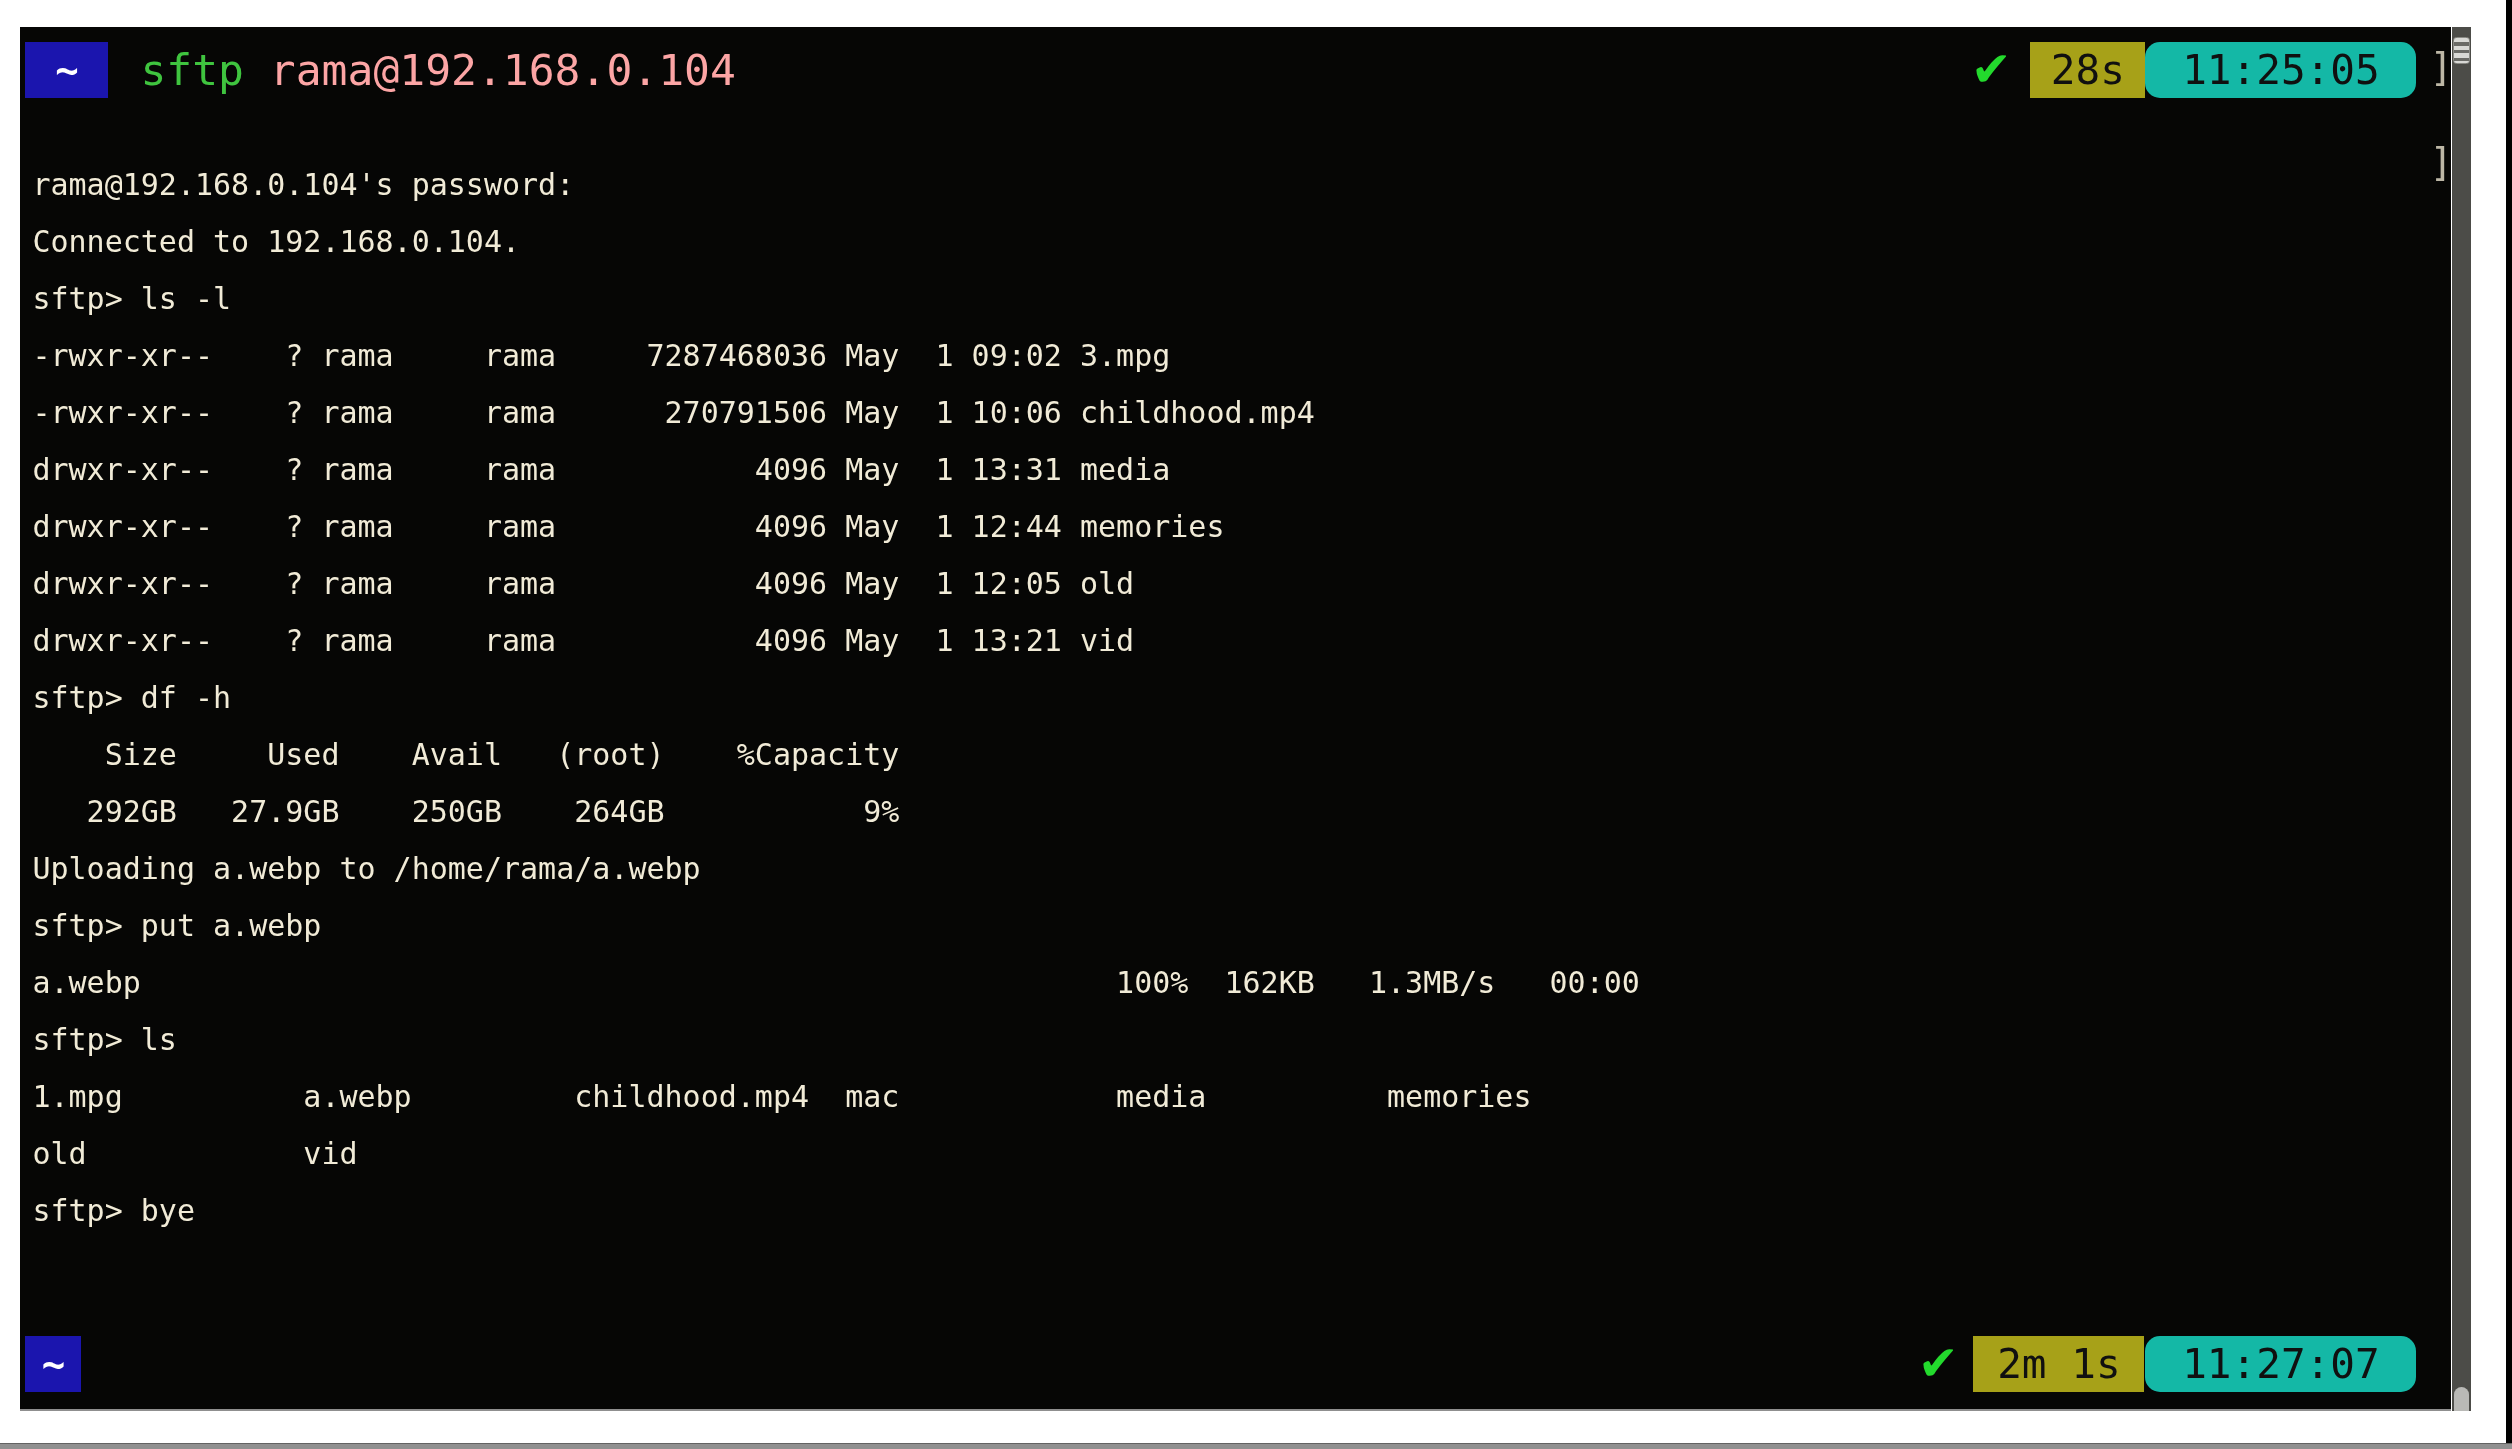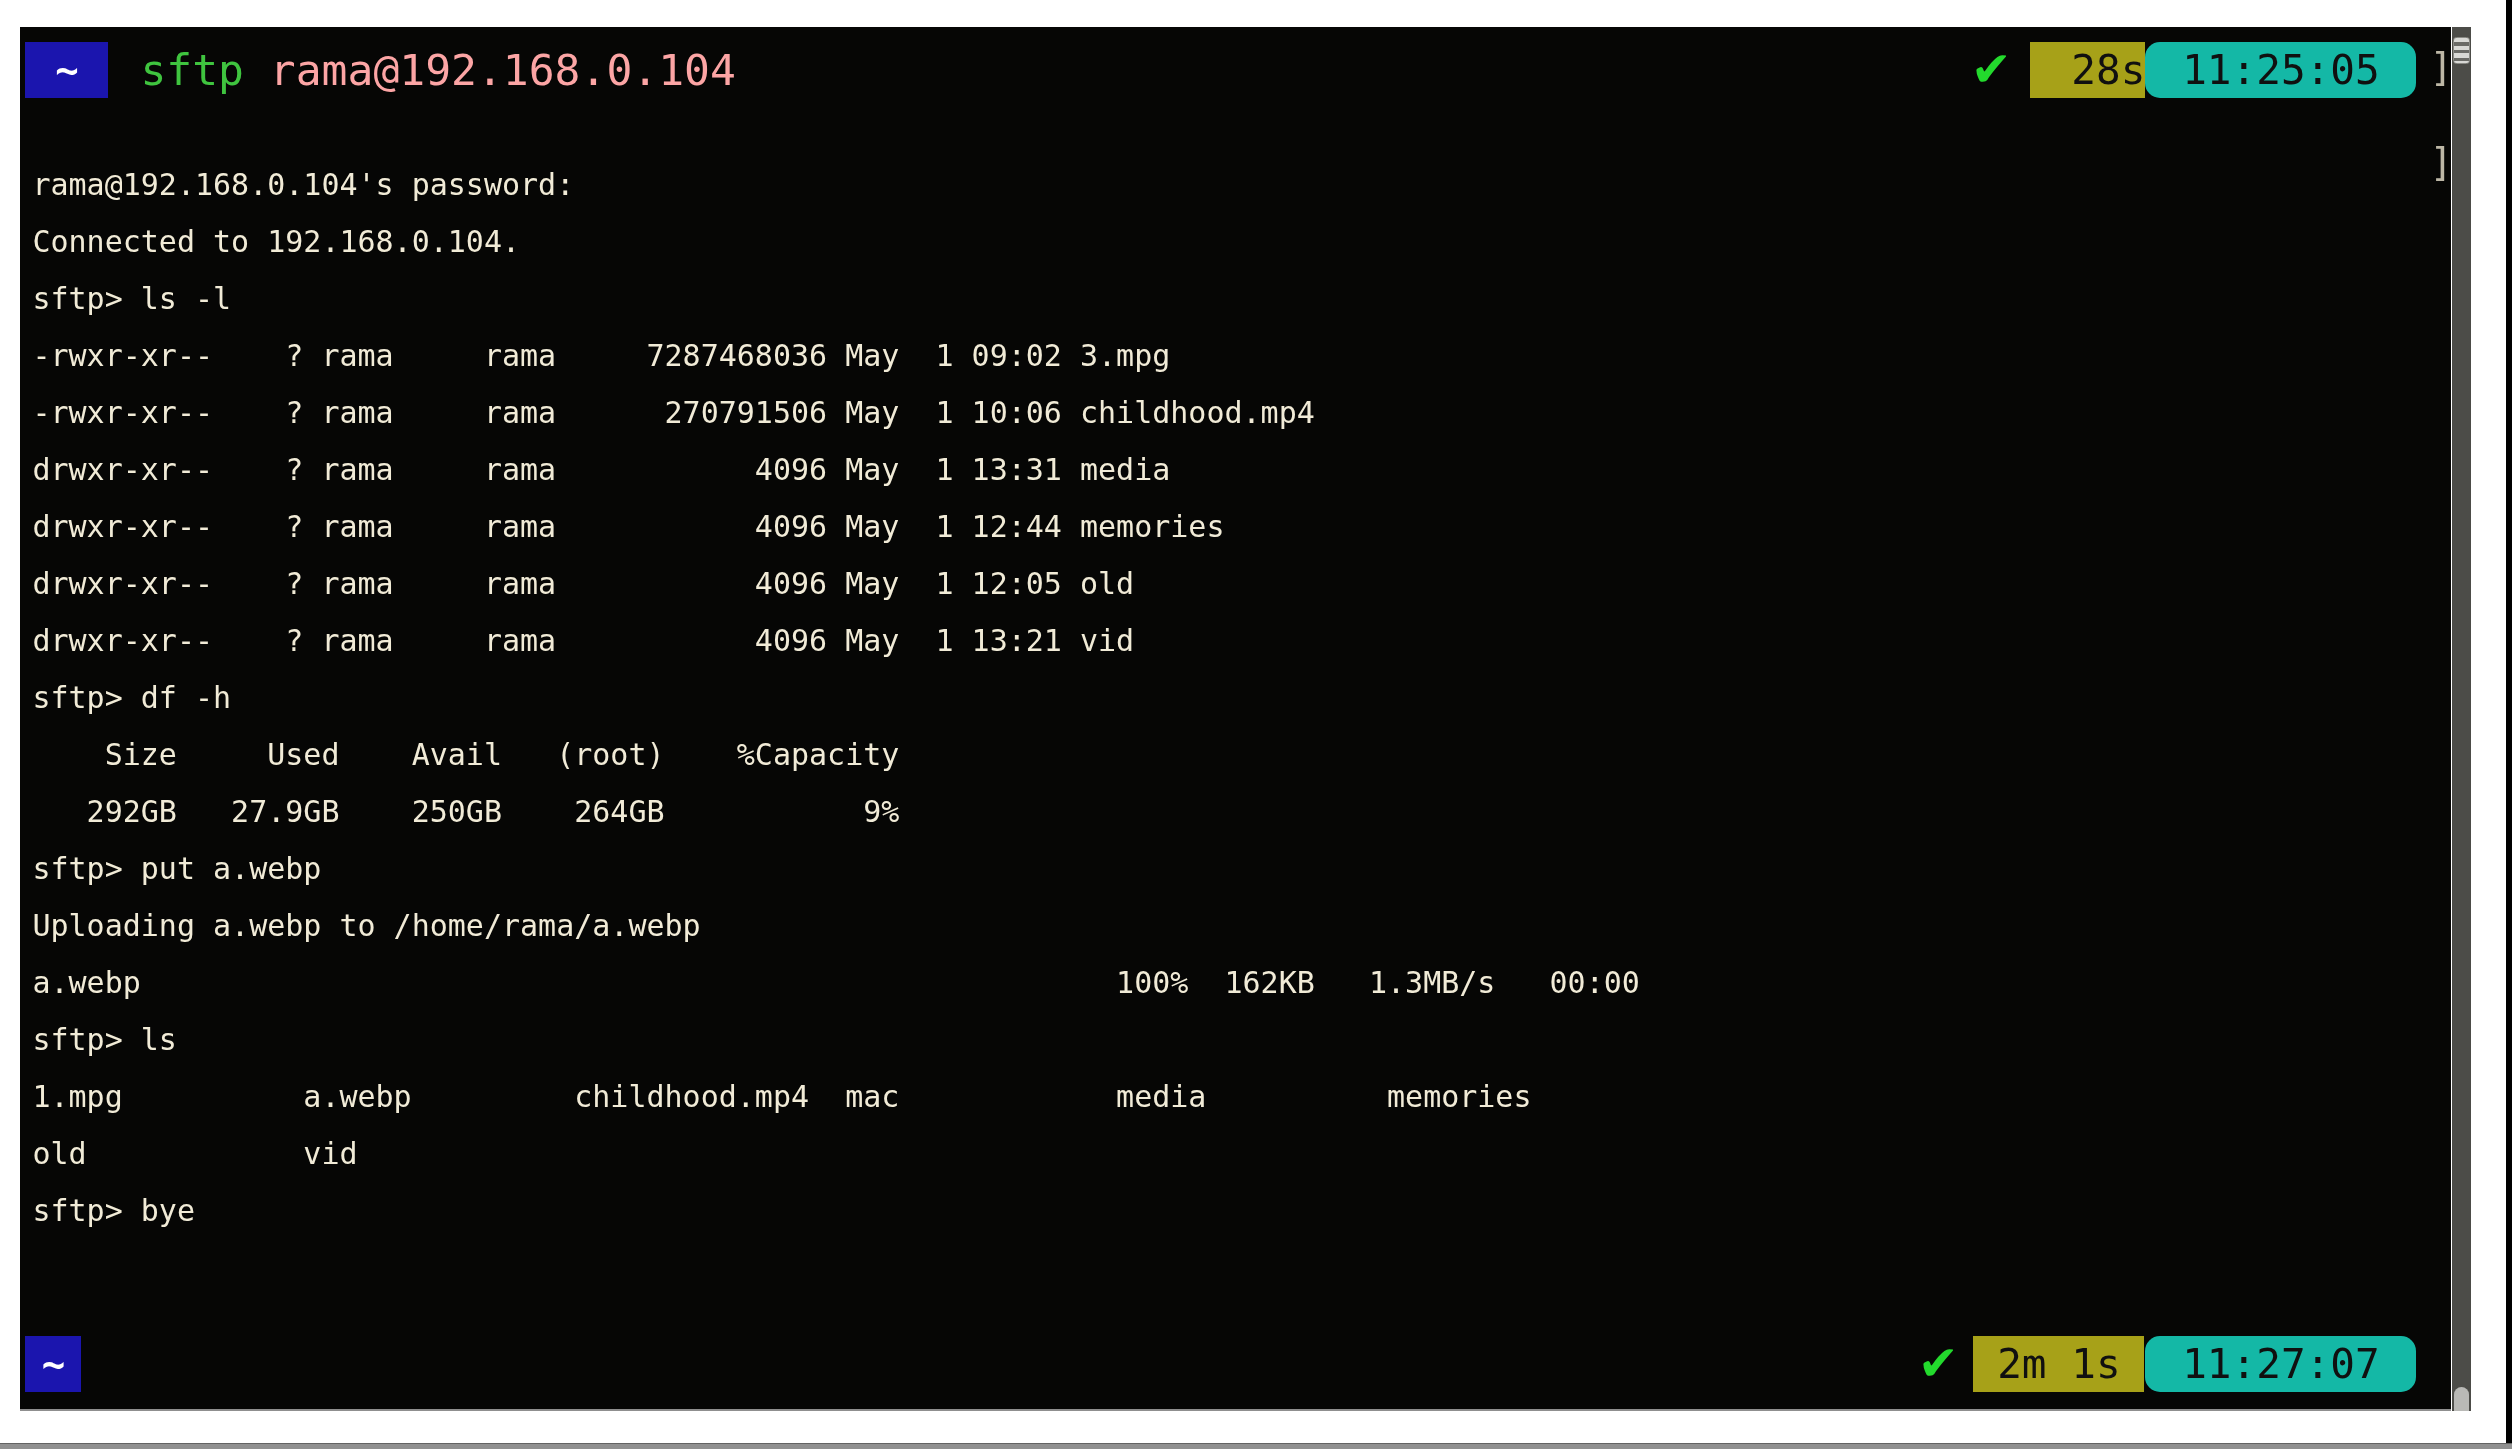--- a/index.html
+++ b/index.html
@@ -39,21 +39,21 @@
   .check.top{left:1941px;top:15.3px;}
   .check.bottom{left:1888px;top:1309px;}
   .badge{
     position:absolute;height:56px;line-height:56px;text-align:center;
     font-size:41px;color:#101010;white-space:pre;
   }
   .badge.olive{background:#a7a118;}
   .badge.gray{background:#14b8a6;border-radius:15px;}
   .badge.top{top:15.3px;}
   .badge.bottom{top:1309px;}
-  #duration-top{left:2010px;width:115px;text-align:right;}
+  #duration-top{left:2010px;width:115px;}
   #clock-top{left:2125px;width:271px;}
   #duration-bottom{left:1953px;width:171px;}
   #clock-bottom{left:2125px;width:271px;}
   .edge-mark{
     position:absolute;left:2409px;color:#ddd7c3;font-size:39px;line-height:44px;opacity:.85;
   }
   .edge-mark.m1{top:19px;}
   .edge-mark.m2{top:114px;}
   .sb-track{
     position:absolute;left:2452px;top:27px;width:19px;height:1384px;background:#4c4c48;
@@ -96,22 +96,22 @@
         <div class="tline">sftp&gt; ls -l</div>
         <div class="tline">-rwxr-xr--    ? rama     rama     7287468036 May  1 09:02 3.mpg</div>
         <div class="tline">-rwxr-xr--    ? rama     rama      270791506 May  1 10:06 childhood.mp4</div>
         <div class="tline">drwxr-xr--    ? rama     rama           4096 May  1 13:31 media</div>
         <div class="tline">drwxr-xr--    ? rama     rama           4096 May  1 12:44 memories</div>
         <div class="tline">drwxr-xr--    ? rama     rama           4096 May  1 12:05 old</div>
         <div class="tline">drwxr-xr--    ? rama     rama           4096 May  1 13:21 vid</div>
         <div class="tline">sftp&gt; df -h</div>
         <div class="tline">    Size     Used    Avail   (root)    %Capacity</div>
         <div class="tline">   292GB   27.9GB    250GB    264GB           9%</div>
+        <div class="tline">Uploading a.webp to /home/rama/a.webp</div>
         <div class="tline">sftp&gt; put a.webp</div>
-        <div class="tline">Uploading a.webp to /home/rama/a.webp</div>
         <div class="tline">a.webp                                                      100%  162KB   1.3MB/s   00:00</div>
         <div class="tline">sftp&gt; ls</div>
         <div class="tline">1.mpg          a.webp         childhood.mp4  mac            media          memories</div>
         <div class="tline">old            vid</div>
         <div class="tline">sftp&gt; bye</div>
       </div>
 
     <div class="status-badge-blue">
       <span>~</span>
     </div>

